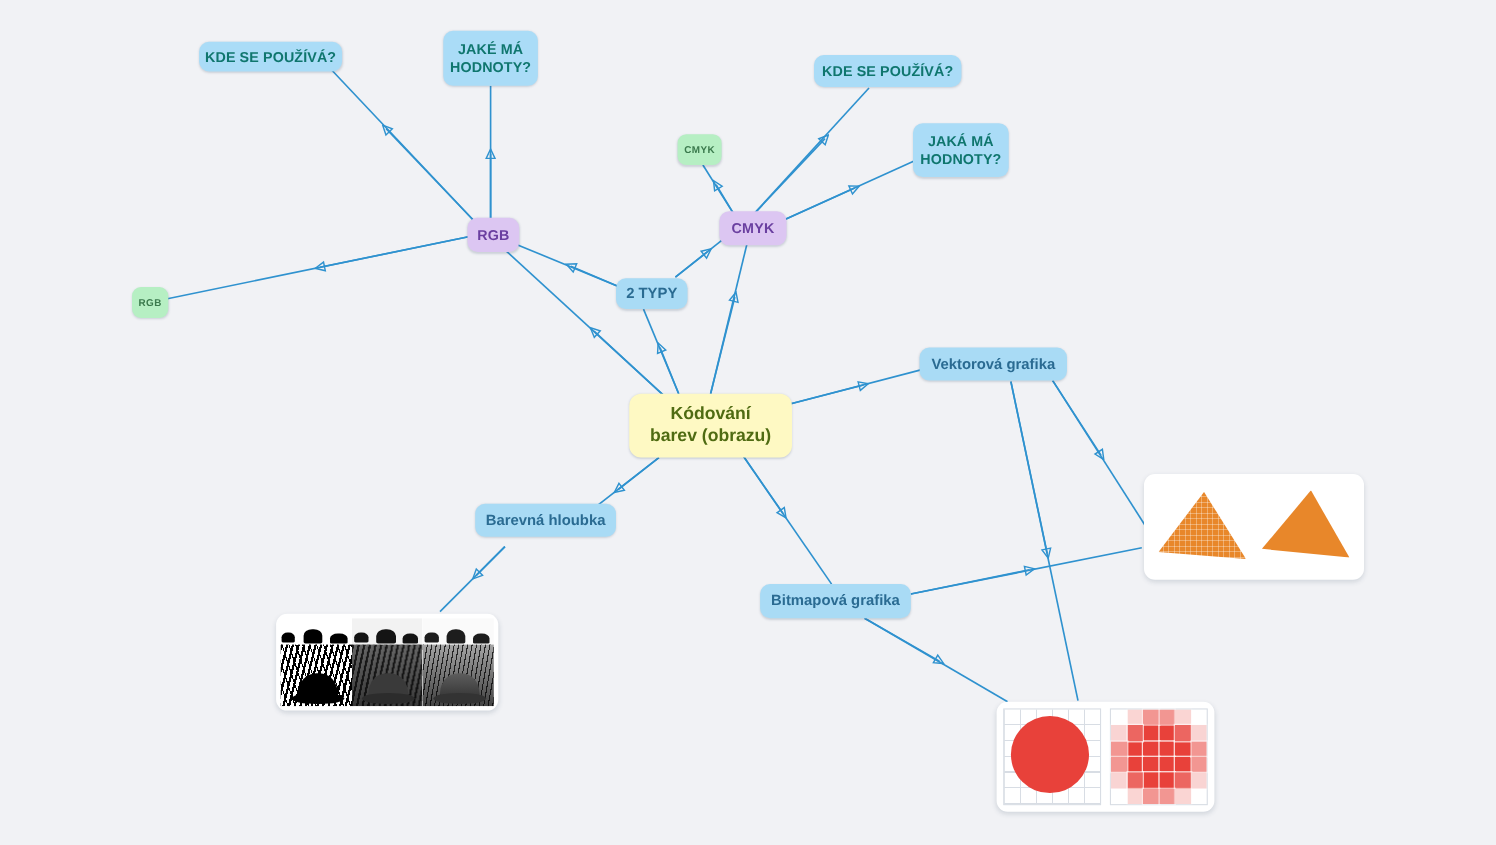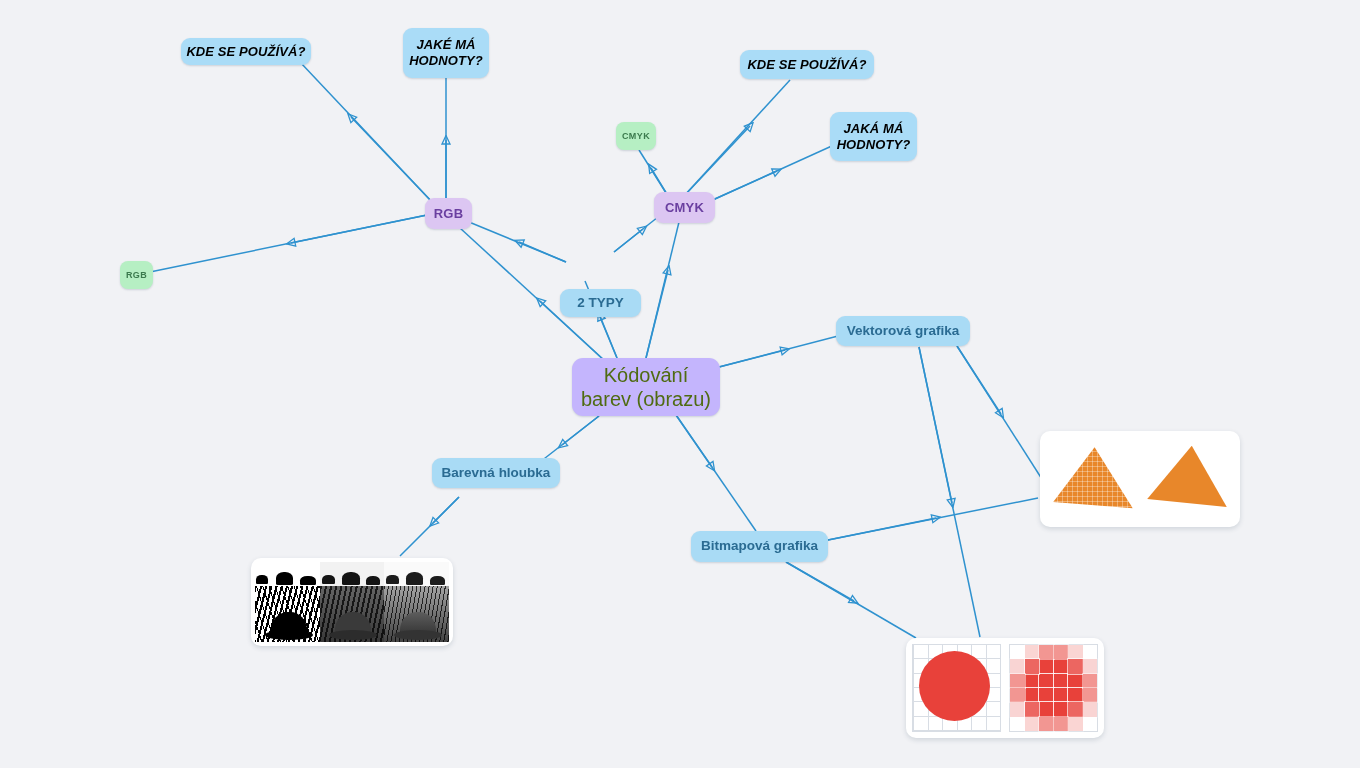--- a/index.html
+++ b/index.html
@@ -29,40 +29,39 @@
     justify-content: center;
     text-align: center;
     border-radius: 9px;
     box-shadow: 0 1px 2px rgba(40,60,90,0.18);
     white-space: pre-line;
     line-height: 1.22;
     user-select: none;
   }
 
   .node.central {
-    background: #c4b5fd;
+    background: #fef9c3;
     color: #4f6b12;
-    font-size: 20px;
-    font-weight: normal;
+    font-size: 16px;
+    font-weight: bold;
     border-radius: 11px;
   }
   .node.model {
     background: #dcc6f2;
     color: #6a3fa0;
     font-size: 13px;
     font-weight: bold;
     letter-spacing: .2px;
   }
   .node.question {
     background: #aadcf7;
-    color: #000000;
+    color: #0f766e;
     font-size: 13px;
     font-weight: bold;
     letter-spacing: .1px;
-    font-style: italic;
   }
   .node.topic {
     background: #a9dbf5;
     color: #2a6b92;
     font-size: 13.5px;
     font-weight: bold;
   }
   .node.swatch {
     background: #b6efc3;
     color: #3b7a4d;
@@ -257,21 +256,21 @@
   <div class="node question" style="left:181px; top:38px; width:130px; height:27px;">KDE SE POUŽÍVÁ?</div>
 
   <div class="node question" style="left:403px; top:28px; width:86px; height:50px;">JAKÉ MÁ
 HODNOTY?</div>
 
   <div class="node question" style="left:740px; top:50px; width:134px; height:29px;">KDE SE POUŽÍVÁ?</div>
 
   <div class="node question" style="left:830px; top:112px; width:87px; height:49px;">JAKÁ MÁ
 HODNOTY?</div>
 
-  <div class="node topic" style="left:560px; top:253px; width:81px; height:28px;margin-top:36px;">2 TYPY</div>
+  <div class="node topic" style="left:560px; top:253px; width:65px; height:28px;">2 TYPY</div>
 
   <div class="node topic" style="left:836px; top:316px; width:134px; height:30px;">Vektorová grafika</div>
 
   <div class="node topic" style="left:691px; top:531px; width:137px; height:31px;text-align:center;">Bitmapová grafika</div>
 
   <div class="node topic" style="left:432px; top:458px; width:128px; height:30px;">Barevná hloubka</div>
 
   <div class="imgcard" style="left:251px; top:558px; width:202px; height:88px; padding:4px;">
     <div class="photo">
       <div class="pan p1">

